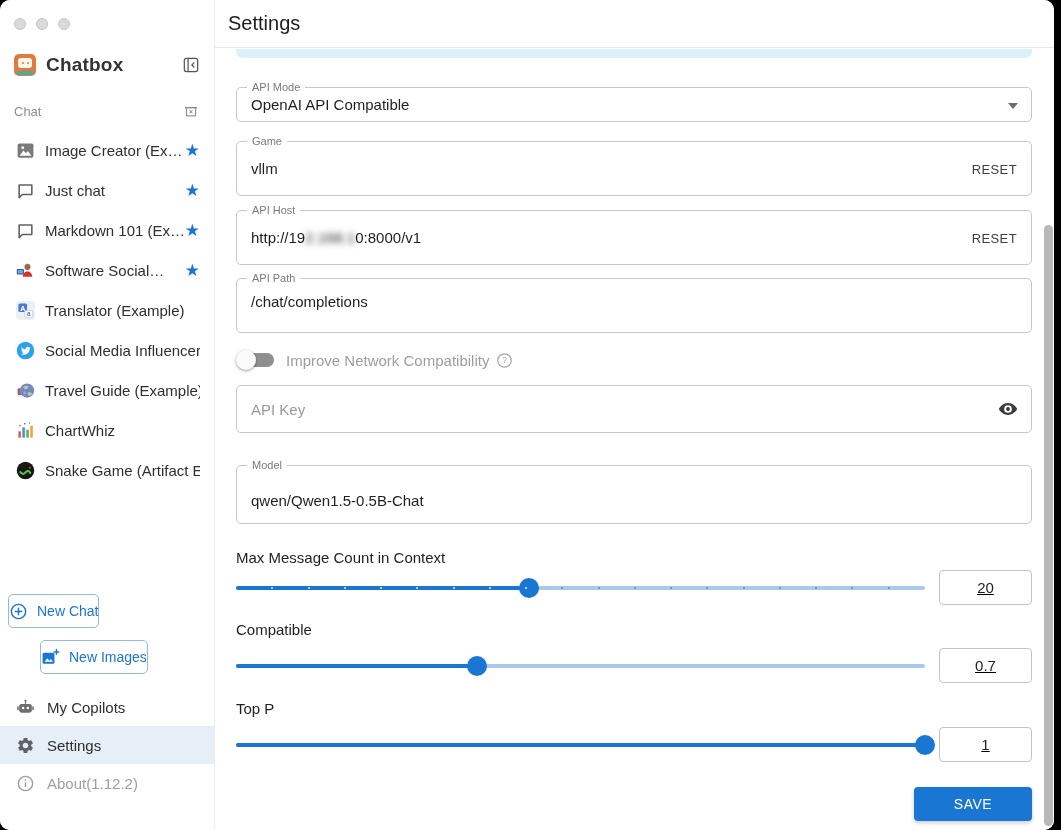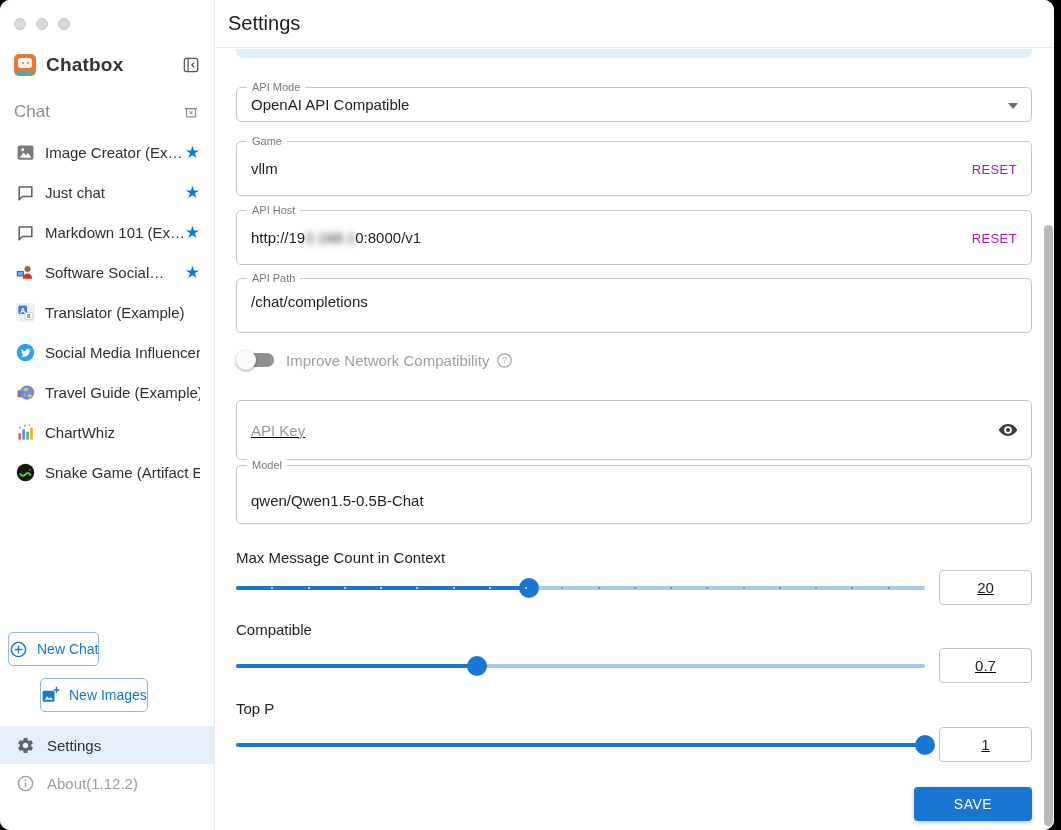--- a/index.html
+++ b/index.html
@@ -12,21 +12,21 @@
   .traffic span { width:12px; height:12px; border-radius:50%; background:#d9d9d9; border:1px solid #c7c7c7; }
   .brand { display:flex; align-items:center; margin:24px 12px 0 14px; }
   .logo { width:22px; height:22px; border-radius:5px; background:#e07a3f; position:relative; flex-shrink:0; overflow:hidden; }
   .logo .inner { position:absolute; left:4px; top:4px; width:14px; height:10px; background:#fdf6ee; border-radius:3px; }
   .logo .eye1,.logo .eye2 { position:absolute; top:8px; width:2px; height:2px; background:#e07a3f; border-radius:50%; }
   .logo .eye1 { left:8px; } .logo .eye2 { left:13px; }
   .logo .base { position:absolute; left:2px; bottom:1px; width:18px; height:4px; background:#4caf93; border-radius:2px; }
   .brand-title { font-size:19px; font-weight:bold; color:#333; margin-left:10px; letter-spacing:.2px; }
   .collapse-btn { margin-left:auto; width:22px; height:22px; display:flex; align-items:center; justify-content:center; cursor:pointer; }
   .section-row { display:flex; align-items:center; margin:26px 14px 0 14px; }
-  .section-label { font-size:17px; color:#8f8f8f; }
+  .section-label { font-size:13px; color:#8f8f8f; }
   .clear-btn { margin-left:auto; width:18px; height:18px; cursor:pointer; }
   .chat-list { margin-top:10px; }
   .chat-item { height:40px; display:flex; align-items:center; padding:0 14px 0 16px; cursor:pointer; }
   .chat-item .avatar { width:19px; height:19px; flex-shrink:0; }
   .chat-item .label { margin-left:10px; font-size:15px; color:#2f2f2f; white-space:nowrap; overflow:hidden; }
   .chat-item .star { margin-left:auto; color:#1976d2; font-size:17px; line-height:1; }
   .sidebar-bottom { position:absolute; left:0; right:0; bottom:28px; }
   .side-btn { display:flex; align-items:center; justify-content:center; gap:9px; height:34px; margin:0 8px 12px 8px; border:1px solid #8fb9e6; border-radius:5px; background:#fff; color:#1976d2; font-size:14px; cursor:pointer; }
   .side-btn:last-of-type { margin-bottom:14px;margin-left:40px; }
   .nav-row { height:38px; display:flex; align-items:center; gap:12px; padding-left:16px; font-size:15px; color:#2f2f2f; cursor:pointer; }
@@ -39,21 +39,21 @@
   .page-title { font-size:20px; font-weight:500; color:#1d1d1d; }
   .scrollarea { position:absolute; left:0; right:0; top:49px; bottom:0; }
   .blue-strip { position:absolute; top:0; left:21px; width:796px; height:9px; background:#dcf0fa; border-radius:0 0 7px 7px; }
   .form { position:absolute; left:21px; width:796px; top:0; }
 
   .field { position:absolute; left:0; width:796px; border:1px solid #c6c6c6; border-radius:5px; background:#fff; display:flex; align-items:center; padding:0 14px; }
   .field-label { position:absolute; top:-7px; left:10px; background:#fff; padding:0 5px; font-size:11px; color:#7a7a7a; line-height:13px; }
   .field input[type=text] { border:none; outline:none; flex:1; font-size:15px; color:#1f1f1f; font-family:"Liberation Sans", sans-serif; background:transparent; }
   .field input::placeholder { color:#9a9a9a; opacity:1; }
   .field .value-text { font-size:15px; color:#1f1f1f; }
-  .reset-link { position:absolute; right:14px; top:50%; transform:translateY(-50%); color:#a21caf; font-size:13px; letter-spacing:.4px; cursor:pointer; }
+  .reset-link { position:absolute; right:14px; top:50%; transform:translateY(-50%); color:#404040; font-size:13px; letter-spacing:.4px; cursor:pointer; }
   .redacted { filter:blur(3px); user-select:none; }
   .caret { position:absolute; right:13px; top:50%; margin-top:-2px; width:0; height:0; border-left:5px solid transparent; border-right:5px solid transparent; border-top:6px solid #6b6b6b; }
   .eye-btn { position:absolute; right:12px; top:50%; transform:translateY(-50%); width:22px; height:22px; cursor:pointer; }
 
   .toggle-row { position:absolute; left:0; display:flex; align-items:center; }
   .switch { position:relative; width:38px; height:20px; flex-shrink:0; cursor:pointer; }
   .switch .track { position:absolute; left:7px; right:0; top:3px; height:14px; border-radius:7px; background:#8f8f8f; }
   .switch .thumb { position:absolute; left:0; top:0; width:20px; height:20px; border-radius:50%; background:#fbfbfb; box-shadow:0 1px 3px rgba(0,0,0,.4); }
   .toggle-label { margin-left:12px; font-size:15px; color:#9e9e9e; }
   .help-icon { margin-left:7px; width:17px; height:17px; }
@@ -226,20 +226,34 @@
       <button class="side-btn">
         <span>
             <svg width="19" height="19" viewBox="0 0 24 24">
               <rect x="2" y="6" width="15" height="14" rx="2" fill="#1976d2"></rect>
               <path d="M4.5 17.5 L8 13 L10.5 16 L12.5 13.8 L15 17.5 Z" fill="#fff"></path>
               <path d="M19.5 2 v6 M16.5 5 h6" stroke="#1976d2" stroke-width="1.8" stroke-linecap="round"></path>
             </svg>
           </span>
         <span>New Images</span>
       </button>
+      <div class="nav-row">
+        <span>
+            <svg width="19" height="19" viewBox="0 0 24 24">
+              <circle cx="12" cy="3.6" r="1.4" fill="#6e6e6e"></circle>
+              <rect x="11.3" y="4.5" width="1.4" height="3" fill="#6e6e6e"></rect>
+              <rect x="4" y="7.5" width="16" height="11" rx="3" fill="#6e6e6e"></rect>
+              <circle cx="9" cy="12.5" r="1.6" fill="#fff"></circle>
+              <circle cx="15" cy="12.5" r="1.6" fill="#fff"></circle>
+              <rect x="1.5" y="10.5" width="2" height="5" rx="1" fill="#6e6e6e"></rect>
+              <rect x="20.5" y="10.5" width="2" height="5" rx="1" fill="#6e6e6e"></rect>
+            </svg>
+          </span>
+        <span>My Copilots</span>
+      </div>
       <div class="nav-row active">
         <span>
             <svg width="19" height="19" viewBox="0 0 24 24">
               <path fill="#5f6368" d="M19.14 12.94c.04-.3.06-.61.06-.94 0-.32-.02-.64-.07-.94l2.03-1.58c.18-.14.23-.41.12-.61l-1.92-3.32c-.12-.22-.37-.29-.59-.22l-2.39.96c-.5-.38-1.03-.7-1.62-.94l-.36-2.54c-.04-.24-.24-.41-.48-.41h-3.84c-.24 0-.43.17-.47.41l-.36 2.54c-.59.24-1.13.57-1.62.94l-2.39-.96c-.22-.08-.47 0-.59.22L2.74 8.87c-.12.21-.08.47.12.61l2.03 1.58c-.05.3-.09.63-.09.94s.02.64.07.94l-2.03 1.58c-.18.14-.23.41-.12.61l1.92 3.32c.12.22.37.29.59.22l2.39-.96c.5.38 1.03.7 1.62.94l.36 2.54c.05.24.24.41.48.41h3.84c.24 0 .44-.17.47-.41l.36-2.54c.59-.24 1.13-.56 1.62-.94l2.39.96c.22.08.47 0 .59-.22l1.92-3.32c.12-.22.07-.47-.12-.61l-2.01-1.58zM12 15.6c-1.98 0-3.6-1.62-3.6-3.6s1.62-3.6 3.6-3.6 3.6 1.62 3.6 3.6-1.62 3.6-3.6 3.6z"></path>
             </svg>
           </span>
         <span>Settings</span>
       </div>
       <div class="nav-row dim">
         <span>
@@ -293,21 +307,21 @@
           </div>
           <span class="toggle-label">Improve Network Compatibility</span>
           <span class="help-icon">
               <svg width="17" height="17" viewBox="0 0 24 24">
                 <circle cx="12" cy="12" r="9.5" fill="none" stroke="#a8a8a8" stroke-width="1.8"></circle>
                 <text x="12" y="16.2" font-size="12" font-family="Liberation Sans, sans-serif" fill="#a8a8a8" text-anchor="middle">?</text>
               </svg>
             </span>
         </div>
 
-        <div class="field" style="top:351px; height:60px;text-decoration:underline;">
+        <div class="field" style="top:336px; height:48px;">
           <input type="text" placeholder="API Key" style="">
           <span class="eye-btn">
               <svg width="22" height="22" viewBox="0 0 24 24">
                 <path d="M12 5.5 C7 5.5 3.3 9.4 2 12 c1.3 2.6 5 6.5 10 6.5 s8.7-3.9 10-6.5 c-1.3-2.6-5-6.5-10-6.5 z" fill="#3c3c3c"></path>
                 <circle cx="12" cy="12" r="4.2" fill="#fff"></circle>
                 <circle cx="12" cy="12" r="2.2" fill="#3c3c3c"></circle>
               </svg>
             </span>
         </div>
 

